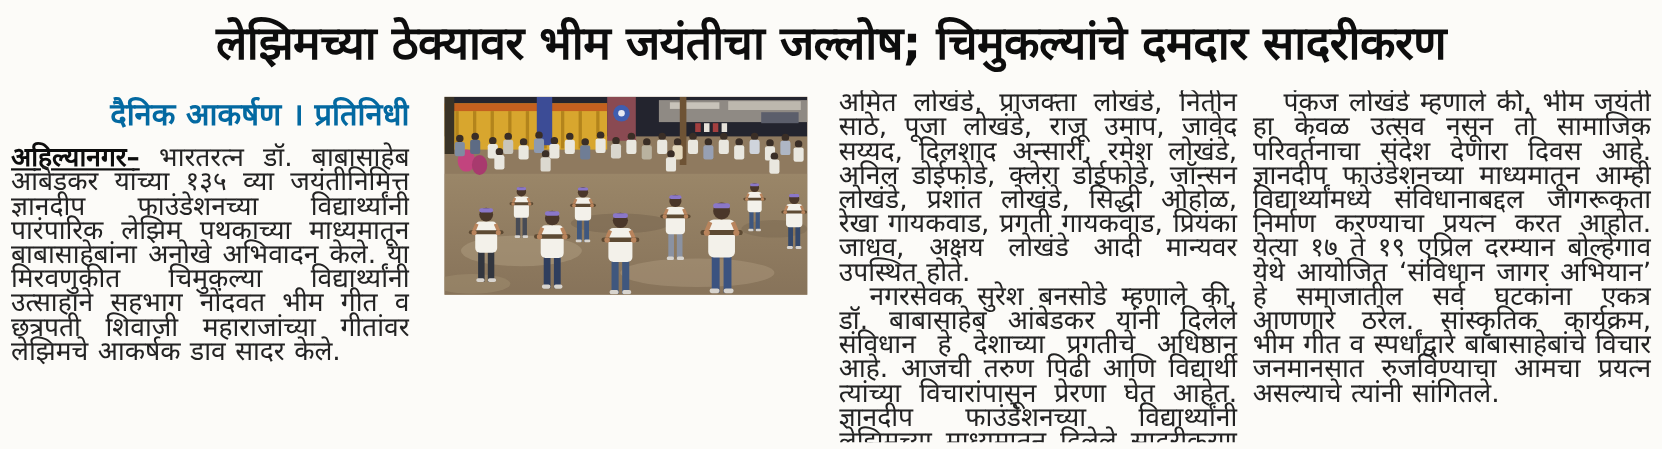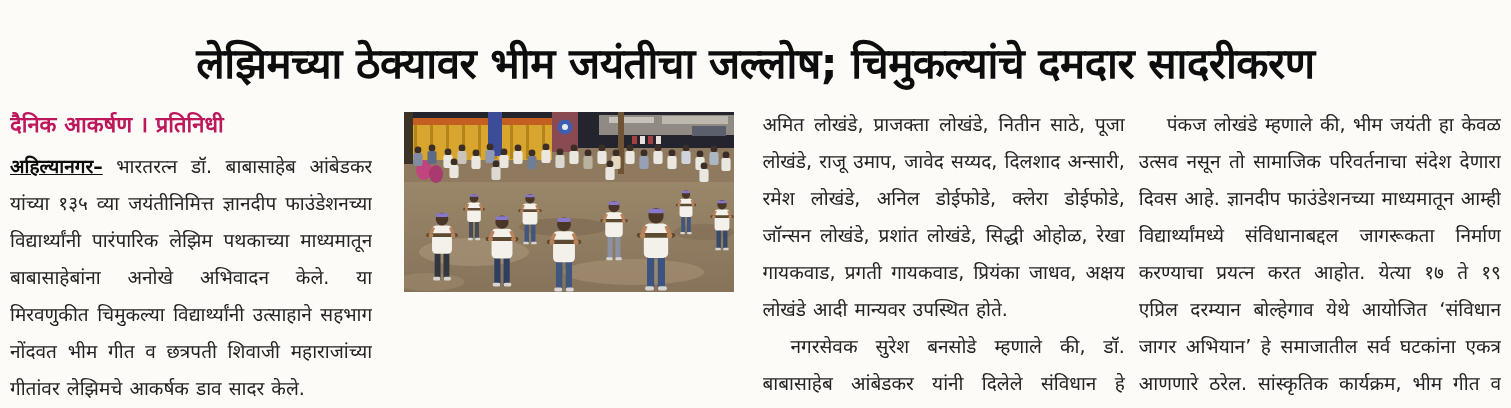--- a/index.html
+++ b/index.html
@@ -3,21 +3,21 @@
 <meta charset="utf-8">
 <style>
   * { margin: 0; padding: 0; box-sizing: border-box; }
   html, body {
     width: 1511px; height: 408px;
     overflow: hidden;
     background: #fcfbf8;
     font-family: "DejaVu Sans", "Liberation Sans", sans-serif;
     color: #1f1f1f;
   }
-  .page { width: 1511px; height: 354px; position: relative; padding: 10px 10px 0 10px; margin-top: 24px; }
+  .page { width: 1511px; height: 354px; position: relative; padding: 10px 10px 0 10px; }
 
   .headline {
     text-align: center;
     font-size: 42px;
     font-weight: 800;
     color: #0d0d0d;
     letter-spacing: -0.5px;
     white-space: nowrap;
     line-height: 1.45;
     height: 66px;
@@ -27,30 +27,30 @@
   .cols {
     margin-top: 6px;
     display: grid;
     grid-template-columns: repeat(4, 1fr);
     column-gap: 14px;
     height: 320px;
   }
   .col { overflow: hidden; height: 320px; }
 
   .byline {
-    text-align: left;
+    text-align: right;
     font-weight: 700;
-    font-size: 22px;
-    color: #be185d;
+    font-size: 28px;
+    color: #0369a1;
     margin: 2px 0 10px 0;
   }
 
   .para {
-    font-size: 19px;
-    line-height: 37px;
+    font-size: 24px;
+    line-height: 22px;
     text-align: justify;
     color: #232323;
     word-spacing: 1px;
   }
   .para + .para { margin-top: 0; }
   .para.indent { text-indent: 28px; }
   .lead { font-weight: 700; color: #0d0d0d; text-decoration: underline; }
 
   .photo-frame {
     width: 330px;

